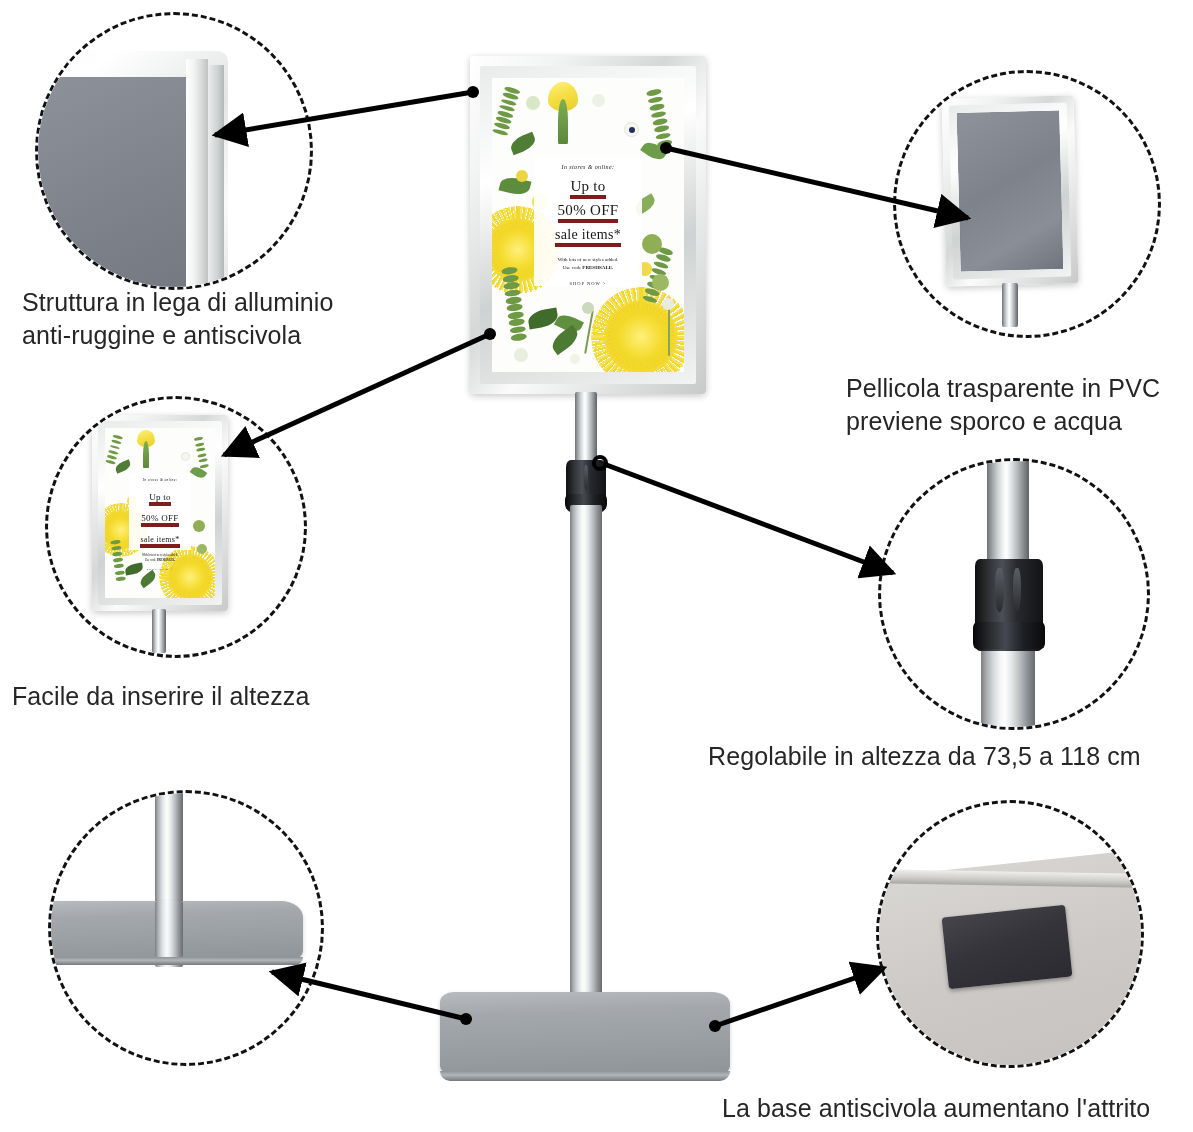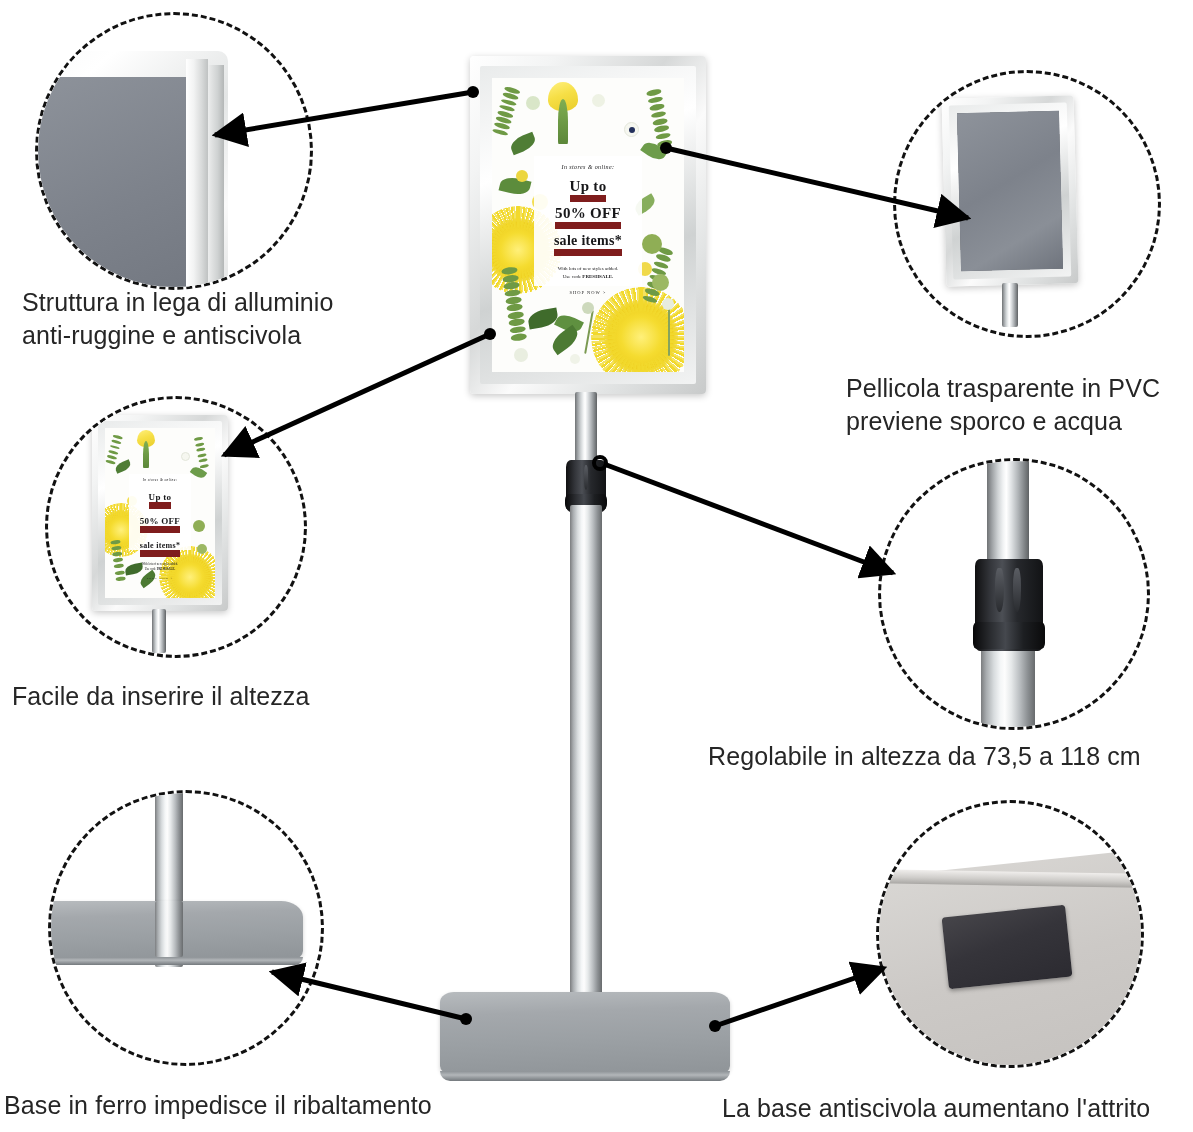--- a/index.html
+++ b/index.html
@@ -99,22 +99,22 @@
     position:absolute; width:34%; height:72%; bottom:0; left:33%;
     background: linear-gradient(180deg,#7fae52,#5c8739);
     border-radius: 50% 50% 8% 8%;
   }
   .poster-text {
     position: absolute; text-align: center; color: #18181a;
     font-family: "Liberation Serif", serif;
   }
   .pt-kicker { font-style: italic; letter-spacing:.4px; }
   .pt-h1, .pt-h2, .pt-h3 {
-    font-weight: 700; letter-spacing: .3px;
-    border-bottom: 7px solid #7f1d1d;
+    font-weight: 400; letter-spacing: .3px;
+    border-bottom: 4px solid #7f1d1d;
     display: inline-block;
   }
   .pt-sub { line-height: 1.5; }
   .pt-bold { font-weight: 700; }
   .pt-shop { letter-spacing: 1px; }
 
   
   .pole {
     position: absolute;
     background:
@@ -458,16 +458,15 @@
       <line x1="715" y1="1026" x2="884" y2="968" stroke="#000" stroke-width="5" marker-end="url(#ah)"></line>
     </g>
   </svg>
 
   <div class="caption cap-frame">Struttura in lega di alluminio
 anti-ruggine e antiscivola</div>
   <div class="caption cap-pvc">Pellicola trasparente in PVC
 previene sporco e acqua</div>
   <div class="caption cap-insert">Facile da inserire il altezza</div>
   <div class="caption cap-height">Regolabile in altezza da 73,5 a 118 cm</div>
-  <div class="caption cap-base">Base in ferro impedisce il ribaltamento</div>
   <div class="caption cap-grip">La base antiscivola aumentano l'attrito</div>
 
 </div>
 
 </body></html>

